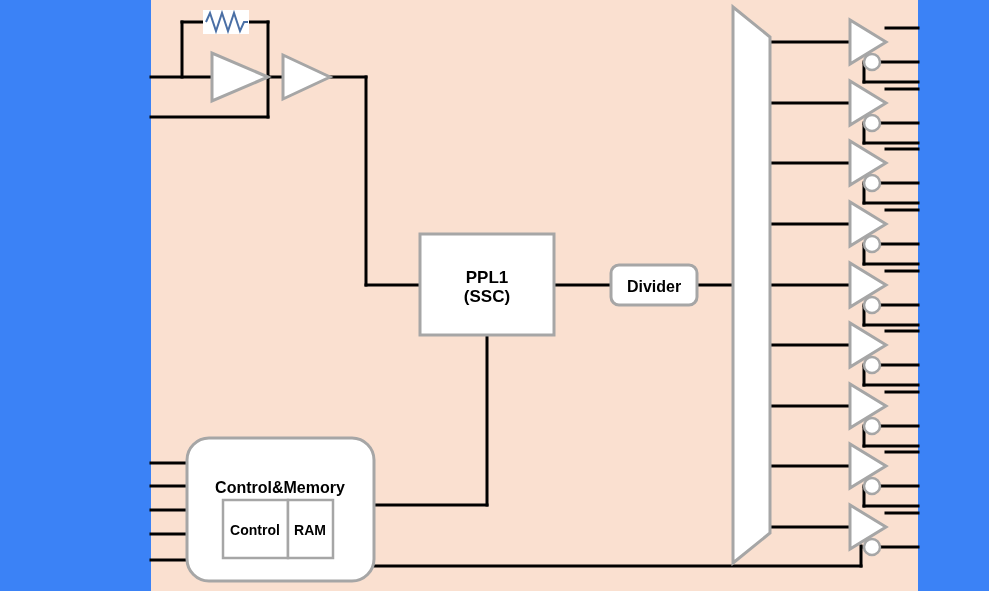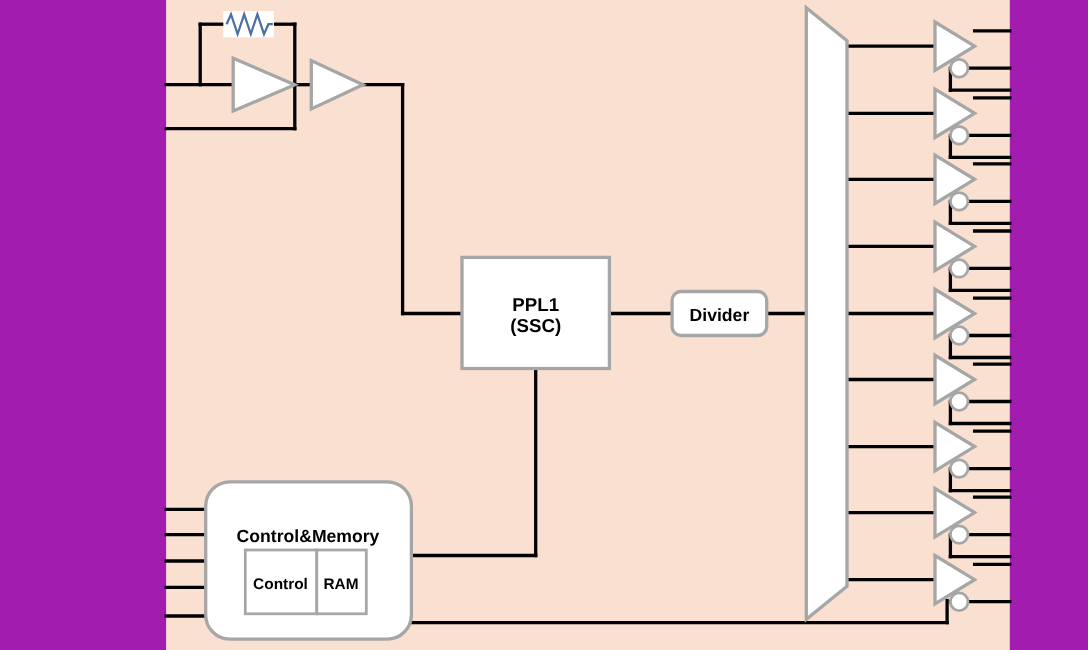--- a/index.html
+++ b/index.html
@@ -1,19 +1,19 @@
 <!DOCTYPE html>
 <html><head>
 <meta charset="utf-8">
 <title>Clock Generator Block Diagram</title>
 <style>
   html,body{margin:0;padding:0;background:#000;}
   body{width:989px;height:591px;overflow:hidden;
        font-family:"Liberation Sans","DejaVu Sans",sans-serif;}
-  #root{position:relative;width:989px;height:591px;background:#a21caf;}
+  #root{position:relative;width:989px;height:591px;background:#3b82f6;}
   #canvas{position:absolute;left:151px;top:0;width:767px;height:591px;
           background:#fae0d0;}
   svg.layer{position:absolute;left:0;top:0;width:989px;height:591px;
             overflow:visible;}
   .blk-text{font-weight:bold;fill:#000;font-family:"Liberation Sans","DejaVu Sans",sans-serif;}
 </style>
 </head>
 <body>
 
 <div id="root">

